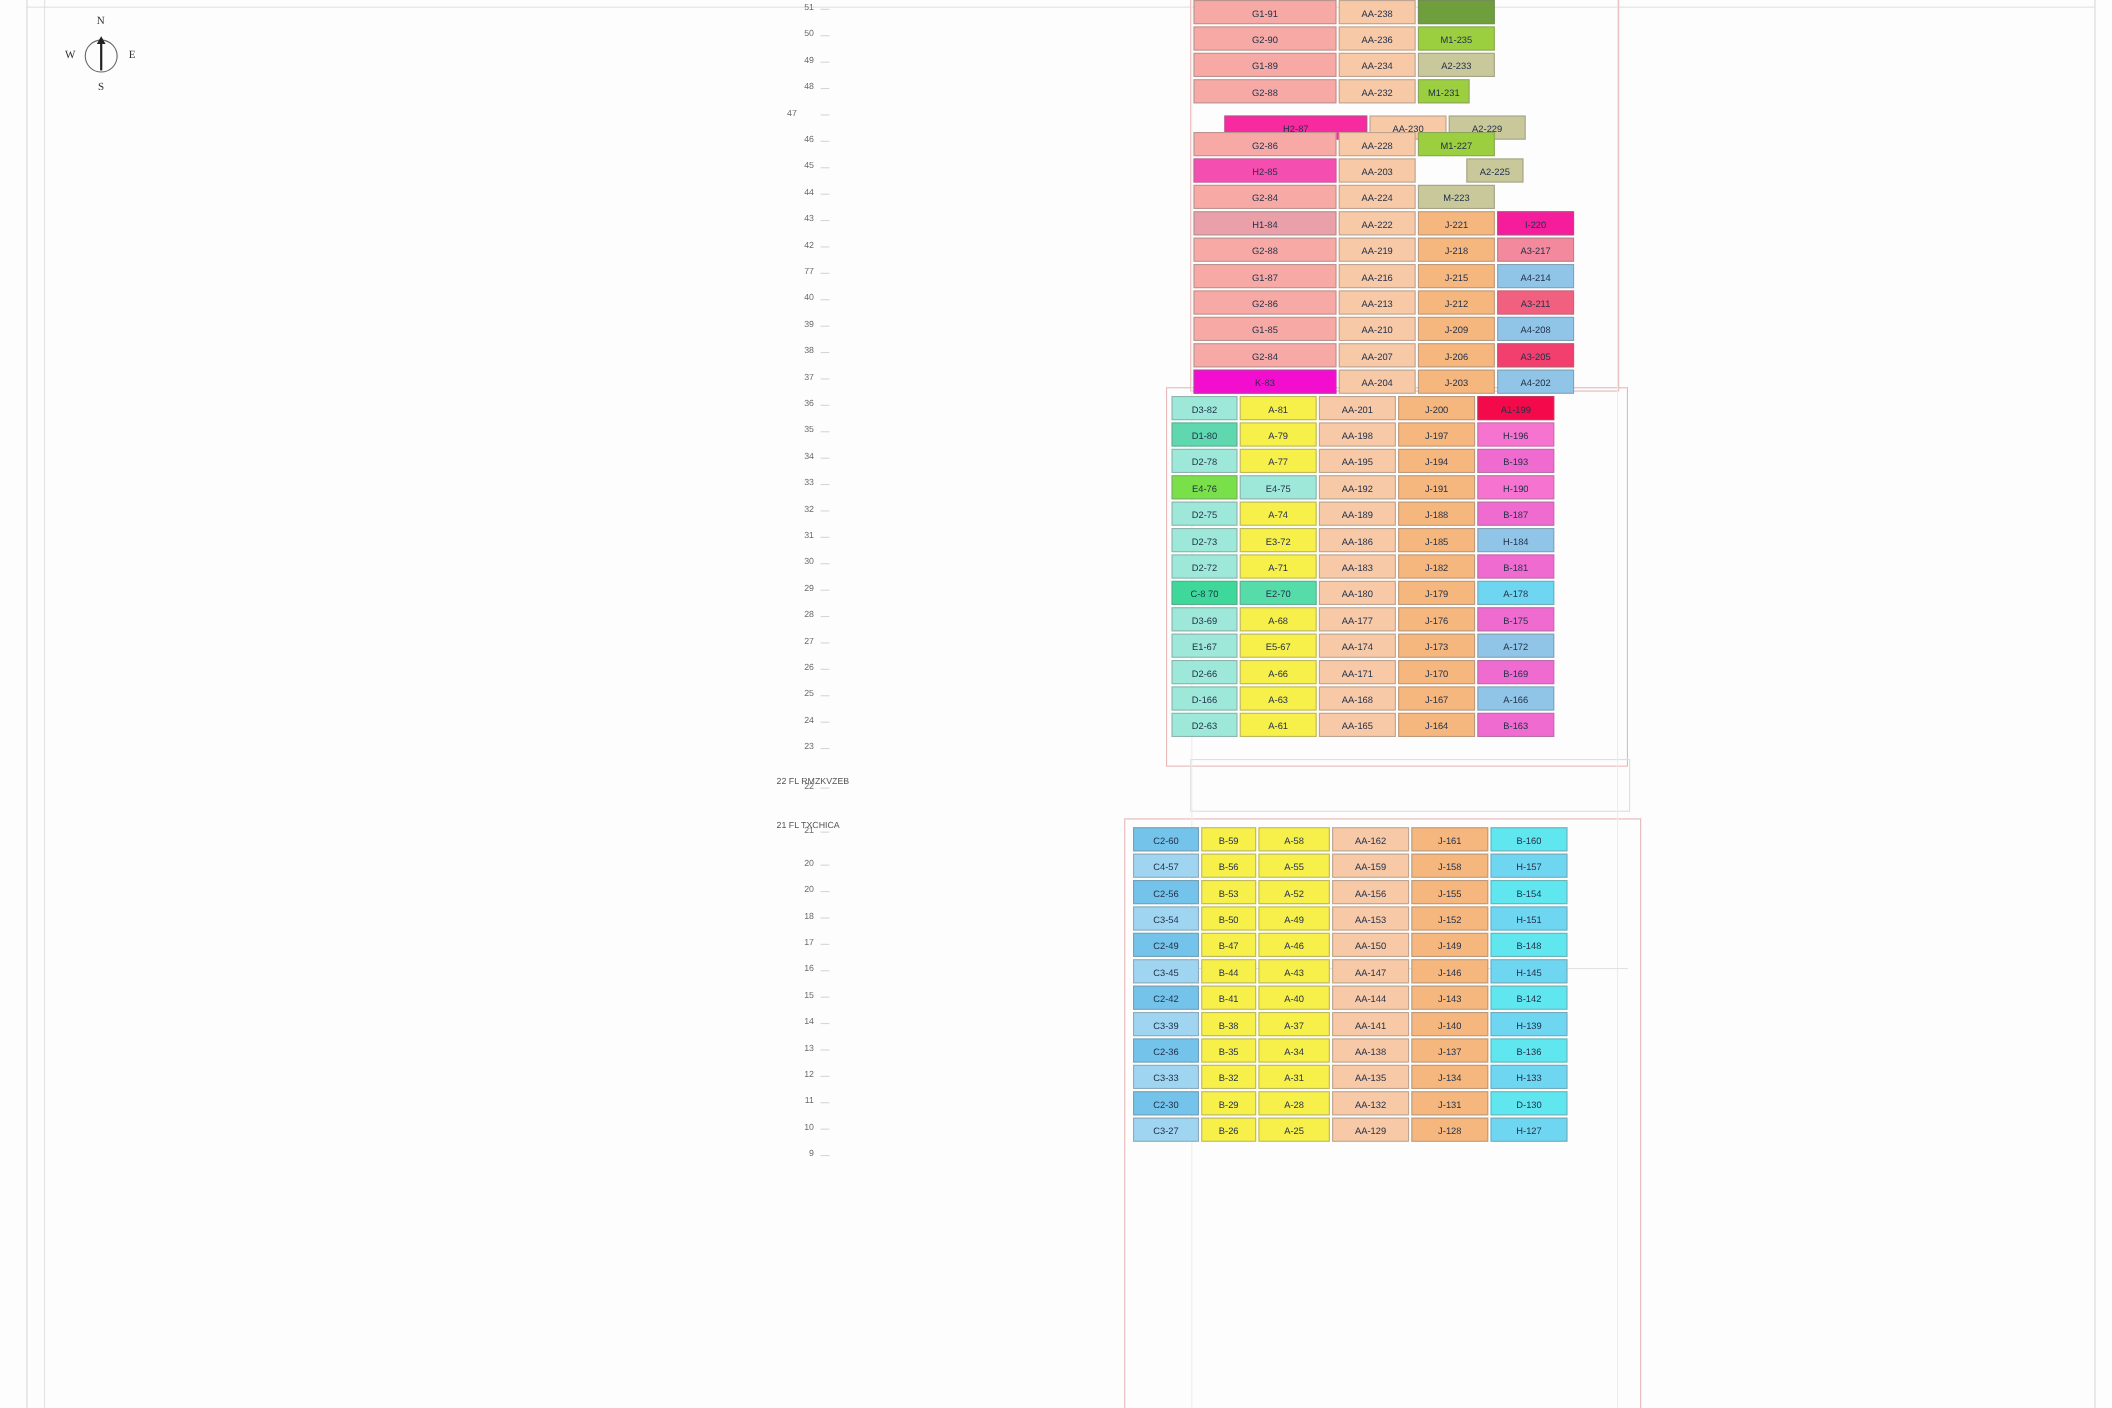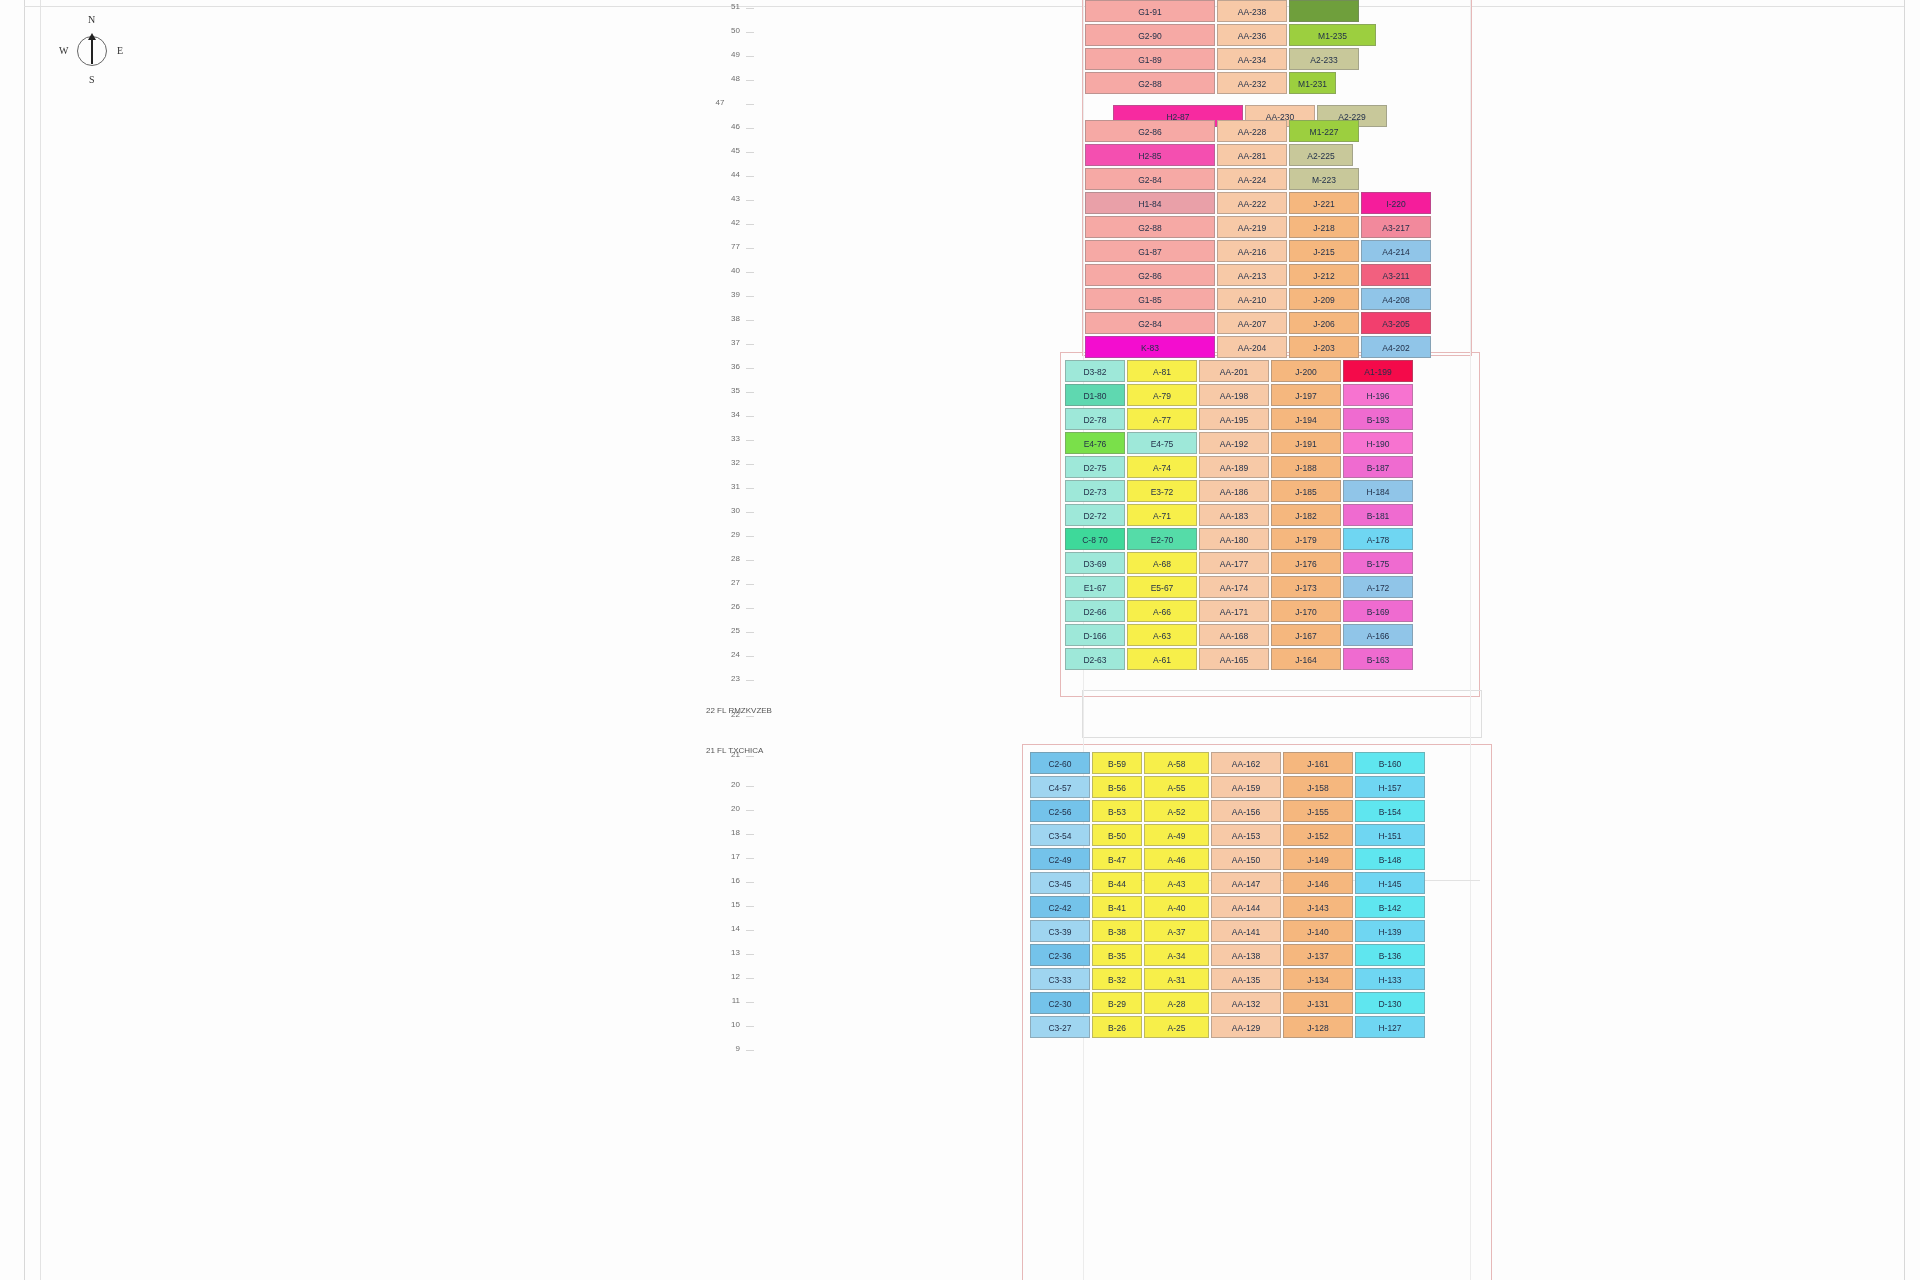--- a/index.html
+++ b/index.html
@@ -289,26 +289,26 @@
   <div class="outline" style="left:1022px; top:744px; width:470px; height:540px;"></div>
   <div class="outline plain" style="left:1082px; top:690px; width:400px; height:48px;"></div>
 
   <div class="vline" style="left:1083px; top:0px; height:1280px;"></div>
   <div class="vline" style="left:1470px; top:0px; height:1280px;"></div>
   <div class="hline" style="left:1040px; top:880px; width:440px;"></div>
 
   <div id="blocks">
       <div class="block" style="left: 1085px; top: 0px;">
         <div class="row" style="position: absolute; left: 0px; top: 0px;"><div class="cell" style="width: 130px; background: rgb(246, 169, 165);">G1-91</div><div class="cell" style="width: 70px; background: rgb(247, 201, 167);">AA-238</div><div class="cell" style="width: 70px; background: rgb(111, 159, 60);"></div><div class="cell empty" style="width: 70px;"></div></div>
-        <div class="row" style="position: absolute; left: 0px; top: 24px;"><div class="cell" style="width: 130px; background: rgb(246, 169, 165);">G2-90</div><div class="cell" style="width: 70px; background: rgb(247, 201, 167);">AA-236</div><div class="cell" style="width: 87px; background: rgb(156, 207, 63);">M1-235</div><div class="cell empty" style="width: 70px;"></div></div>
+        <div class="row" style="position: absolute; left: 0px; top: 24px;"><div class="cell" style="width: 130px; background: rgb(246, 169, 165);">G2-90</div><div class="cell" style="width: 70px; background: rgb(247, 201, 167);">AA-236</div><div class="cell" style="width: 70px; background: rgb(156, 207, 63);">M1-235</div><div class="cell empty" style="width: 70px;"></div></div>
         <div class="row" style="position: absolute; left: 0px; top: 48px;"><div class="cell" style="width: 130px; background: rgb(246, 169, 165);">G1-89</div><div class="cell" style="width: 70px; background: rgb(247, 201, 167);">AA-234</div><div class="cell" style="width: 70px; background: rgb(200, 200, 154);">A2-233</div><div class="cell empty" style="width: 70px;"></div></div>
         <div class="row" style="position: absolute; left: 0px; top: 72px;"><div class="cell" style="width: 130px; background: rgb(246, 169, 165);">G2-88</div><div class="cell" style="width: 70px; background: rgb(247, 201, 167);">AA-232</div><div class="cell" style="width: 47px; background: rgb(156, 207, 63);">M1-231</div><div class="cell empty" style="width: 70px;"></div></div>
         <div class="row" style="position: absolute; left: 0px; top: 105px; margin-left: 28px;"><div class="cell" style="width: 130px; background: rgb(247, 42, 160);">H2-87</div><div class="cell" style="width: 70px; background: rgb(247, 201, 167);">AA-230</div><div class="cell" style="width: 70px; background: rgb(200, 200, 154);">A2-229</div><div class="cell empty" style="width: 70px;"></div></div>
         <div class="row" style="position: absolute; left: 0px; top: 120px;"><div class="cell" style="width: 130px; background: rgb(246, 169, 165);">G2-86</div><div class="cell" style="width: 70px; background: rgb(247, 201, 167);">AA-228</div><div class="cell" style="width: 70px; background: rgb(156, 207, 63);">M1-227</div><div class="cell empty" style="width: 70px;"></div></div>
-        <div class="row" style="position: absolute; left: 0px; top: 144px;"><div class="cell" style="width: 130px; background: rgb(244, 79, 176);">H2-85</div><div class="cell" style="width: 70px; background: rgb(247, 201, 167);">AA-281</div><div class="cell" style="width: 64px; background: rgb(200, 200, 154);">A2-225</div><div class="cell empty" style="width: 70px;"></div></div>
+        <div class="row" style="position: absolute; left: 0px; top: 144px;"><div class="cell" style="width: 130px; background: rgb(244, 79, 176);">H2-85</div><div class="cell" style="width: 70px; background: rgb(247, 201, 167);">AA-203</div><div class="cell" style="width: 52px; background: rgb(200, 200, 154); margin-left: 44px;">A2-225</div><div class="cell empty" style="width: 70px;"></div></div>
         <div class="row" style="position: absolute; left: 0px; top: 168px;"><div class="cell" style="width: 130px; background: rgb(246, 169, 165);">G2-84</div><div class="cell" style="width: 70px; background: rgb(247, 201, 167);">AA-224</div><div class="cell" style="width: 70px; background: rgb(200, 200, 154);">M-223</div><div class="cell empty" style="width: 70px;"></div></div>
         <div class="row" style="position: absolute; left: 0px; top: 192px;"><div class="cell" style="width: 130px; background: rgb(233, 160, 168);">H1-84</div><div class="cell" style="width: 70px; background: rgb(247, 201, 167);">AA-222</div><div class="cell" style="width: 70px; background: rgb(245, 183, 126);">J-221</div><div class="cell" style="width: 70px; background: rgb(245, 29, 155);">I-220</div></div>
         <div class="row" style="position: absolute; left: 0px; top: 216px;"><div class="cell" style="width: 130px; background: rgb(246, 169, 165);">G2-88</div><div class="cell" style="width: 70px; background: rgb(247, 201, 167);">AA-219</div><div class="cell" style="width: 70px; background: rgb(245, 183, 126);">J-218</div><div class="cell" style="width: 70px; background: rgb(242, 137, 156);">A3-217</div></div>
         <div class="row" style="position: absolute; left: 0px; top: 240px;"><div class="cell" style="width: 130px; background: rgb(246, 169, 165);">G1-87</div><div class="cell" style="width: 70px; background: rgb(247, 201, 167);">AA-216</div><div class="cell" style="width: 70px; background: rgb(245, 183, 126);">J-215</div><div class="cell" style="width: 70px; background: rgb(144, 197, 232);">A4-214</div></div>
         <div class="row" style="position: absolute; left: 0px; top: 264px;"><div class="cell" style="width: 130px; background: rgb(246, 169, 165);">G2-86</div><div class="cell" style="width: 70px; background: rgb(247, 201, 167);">AA-213</div><div class="cell" style="width: 70px; background: rgb(245, 183, 126);">J-212</div><div class="cell" style="width: 70px; background: rgb(242, 96, 127);">A3-211</div></div>
         <div class="row" style="position: absolute; left: 0px; top: 288px;"><div class="cell" style="width: 130px; background: rgb(246, 169, 165);">G1-85</div><div class="cell" style="width: 70px; background: rgb(247, 201, 167);">AA-210</div><div class="cell" style="width: 70px; background: rgb(245, 183, 126);">J-209</div><div class="cell" style="width: 70px; background: rgb(144, 197, 232);">A4-208</div></div>
         <div class="row" style="position: absolute; left: 0px; top: 312px;"><div class="cell" style="width: 130px; background: rgb(246, 169, 165);">G2-84</div><div class="cell" style="width: 70px; background: rgb(247, 201, 167);">AA-207</div><div class="cell" style="width: 70px; background: rgb(245, 183, 126);">J-206</div><div class="cell" style="width: 70px; background: rgb(242, 63, 110);">A3-205</div></div>
         <div class="row" style="position: absolute; left: 0px; top: 336px;"><div class="cell" style="width: 130px; background: rgb(243, 13, 207);">K-83</div><div class="cell" style="width: 70px; background: rgb(247, 201, 167);">AA-204</div><div class="cell" style="width: 70px; background: rgb(245, 183, 126);">J-203</div><div class="cell" style="width: 70px; background: rgb(144, 197, 232);">A4-202</div></div>
       </div>
       <div class="block" style="left: 1065px; top: 360px;">

